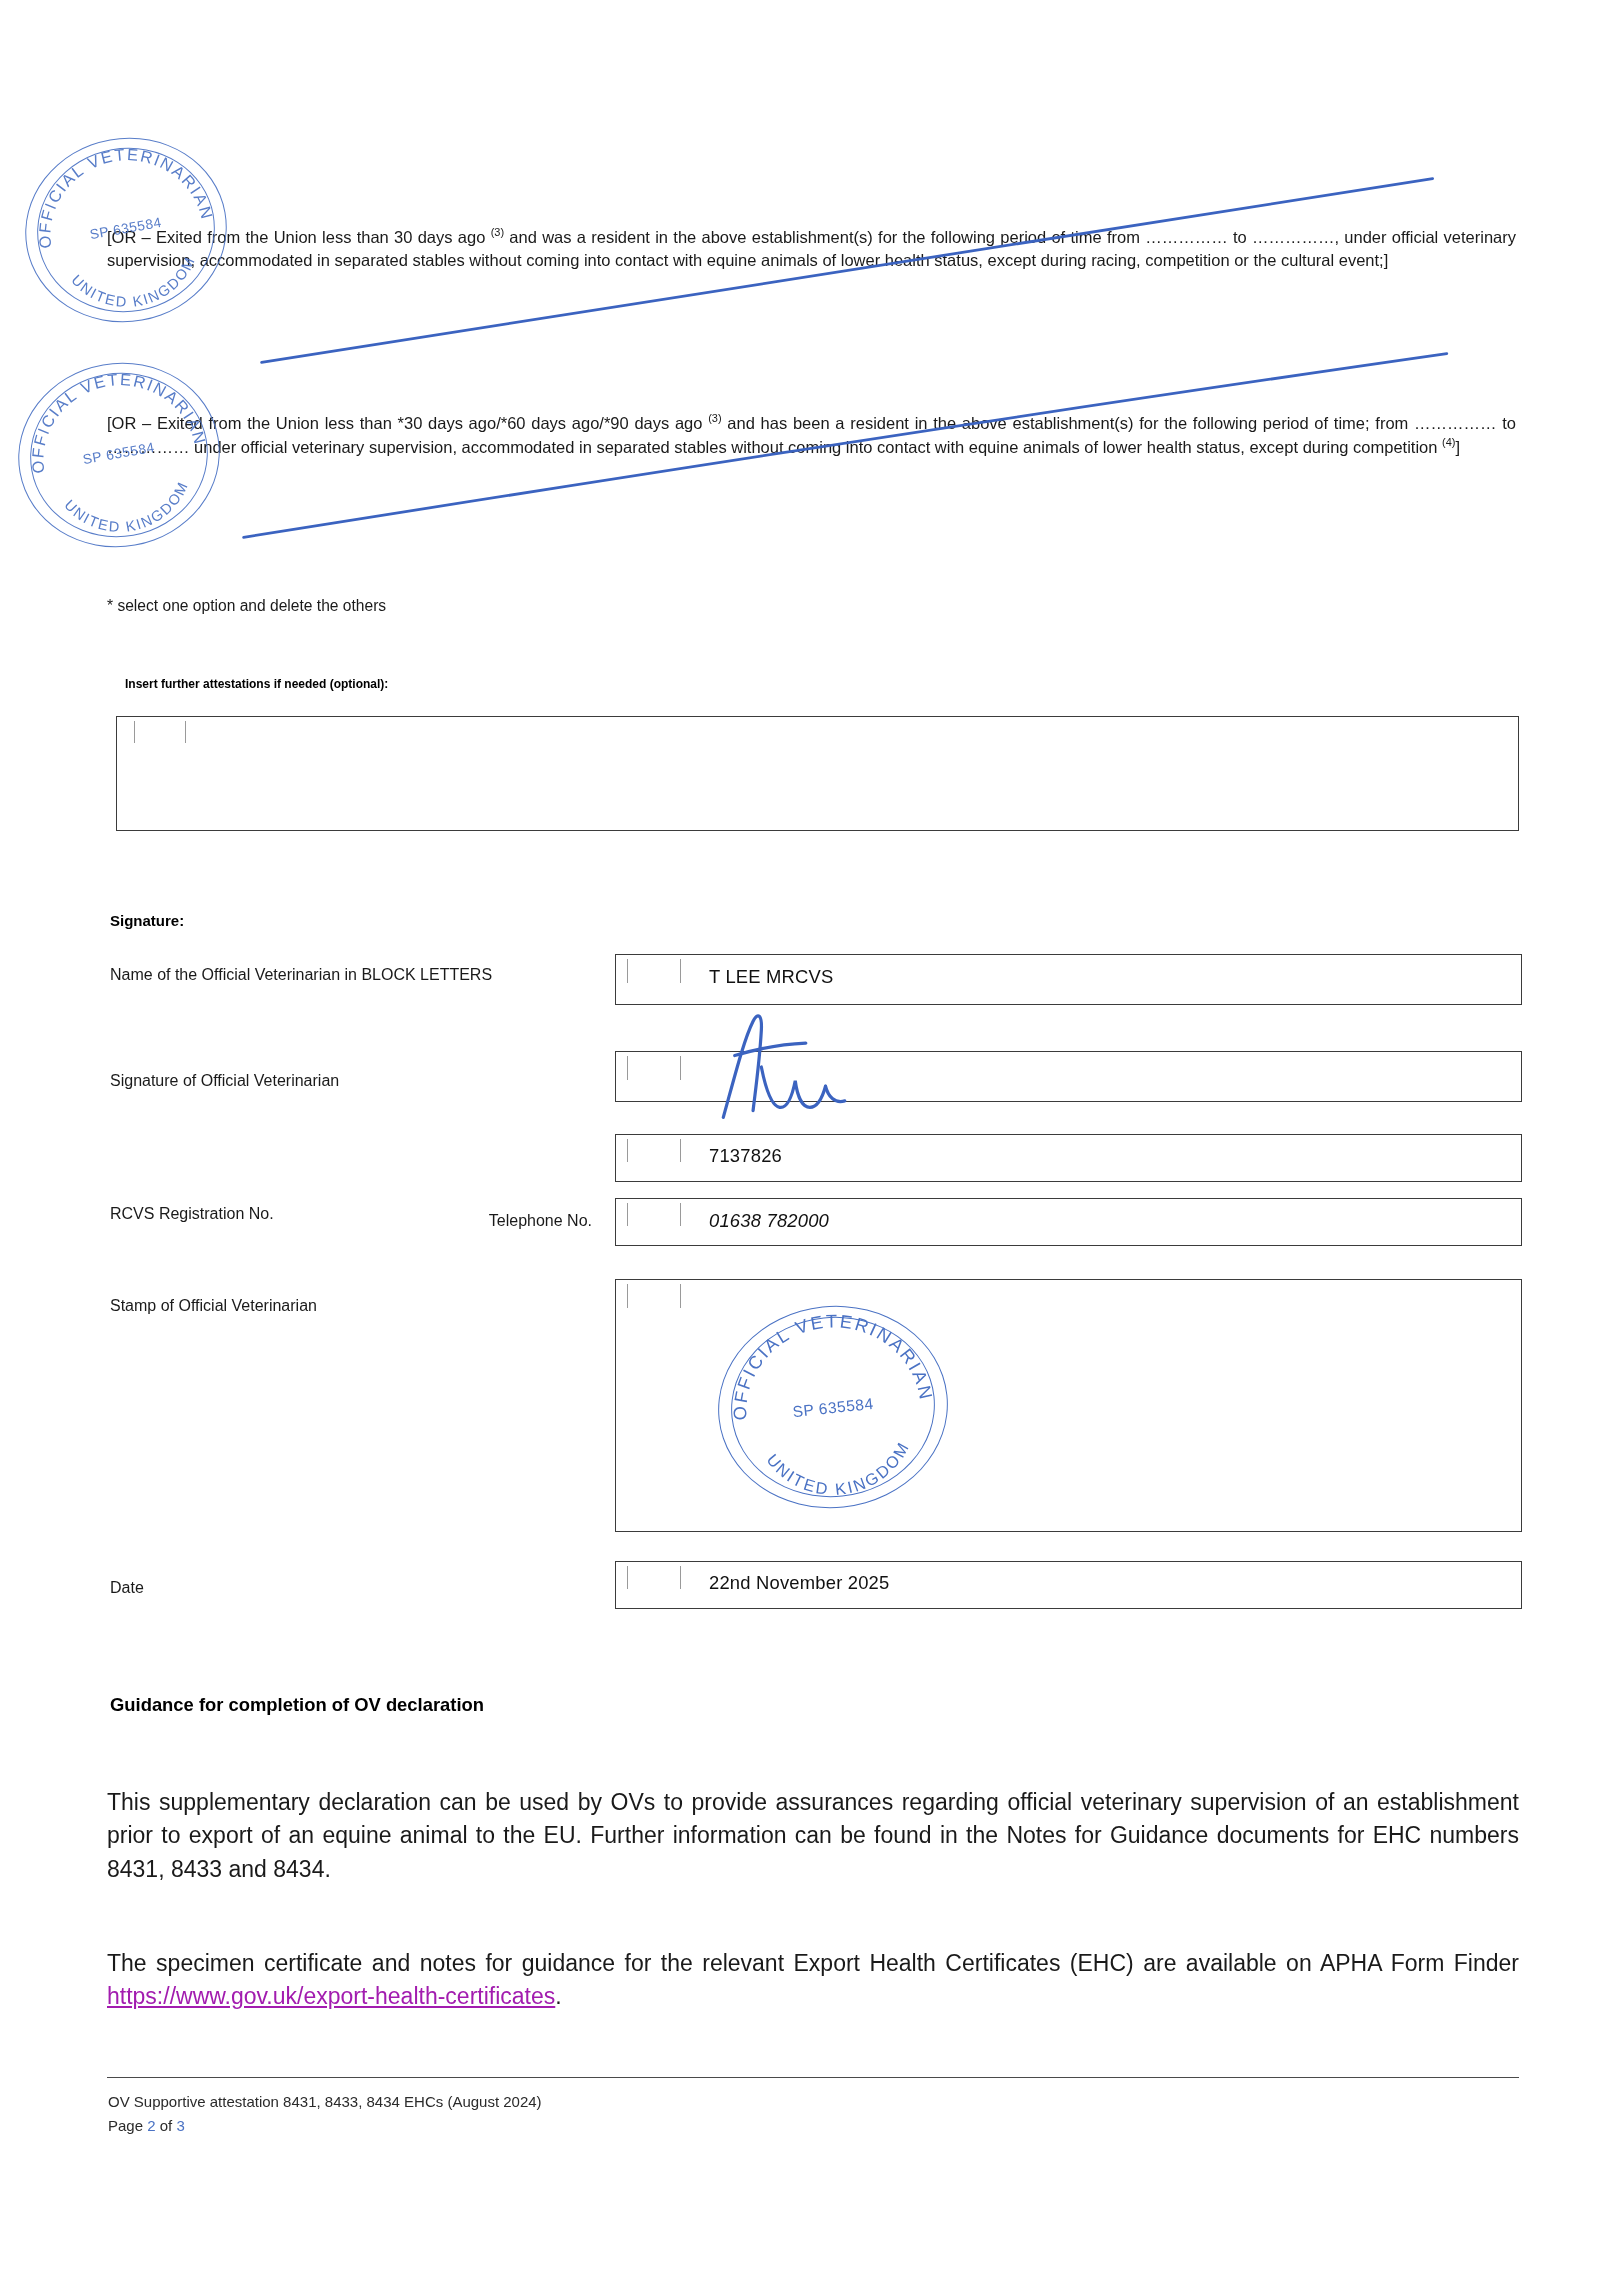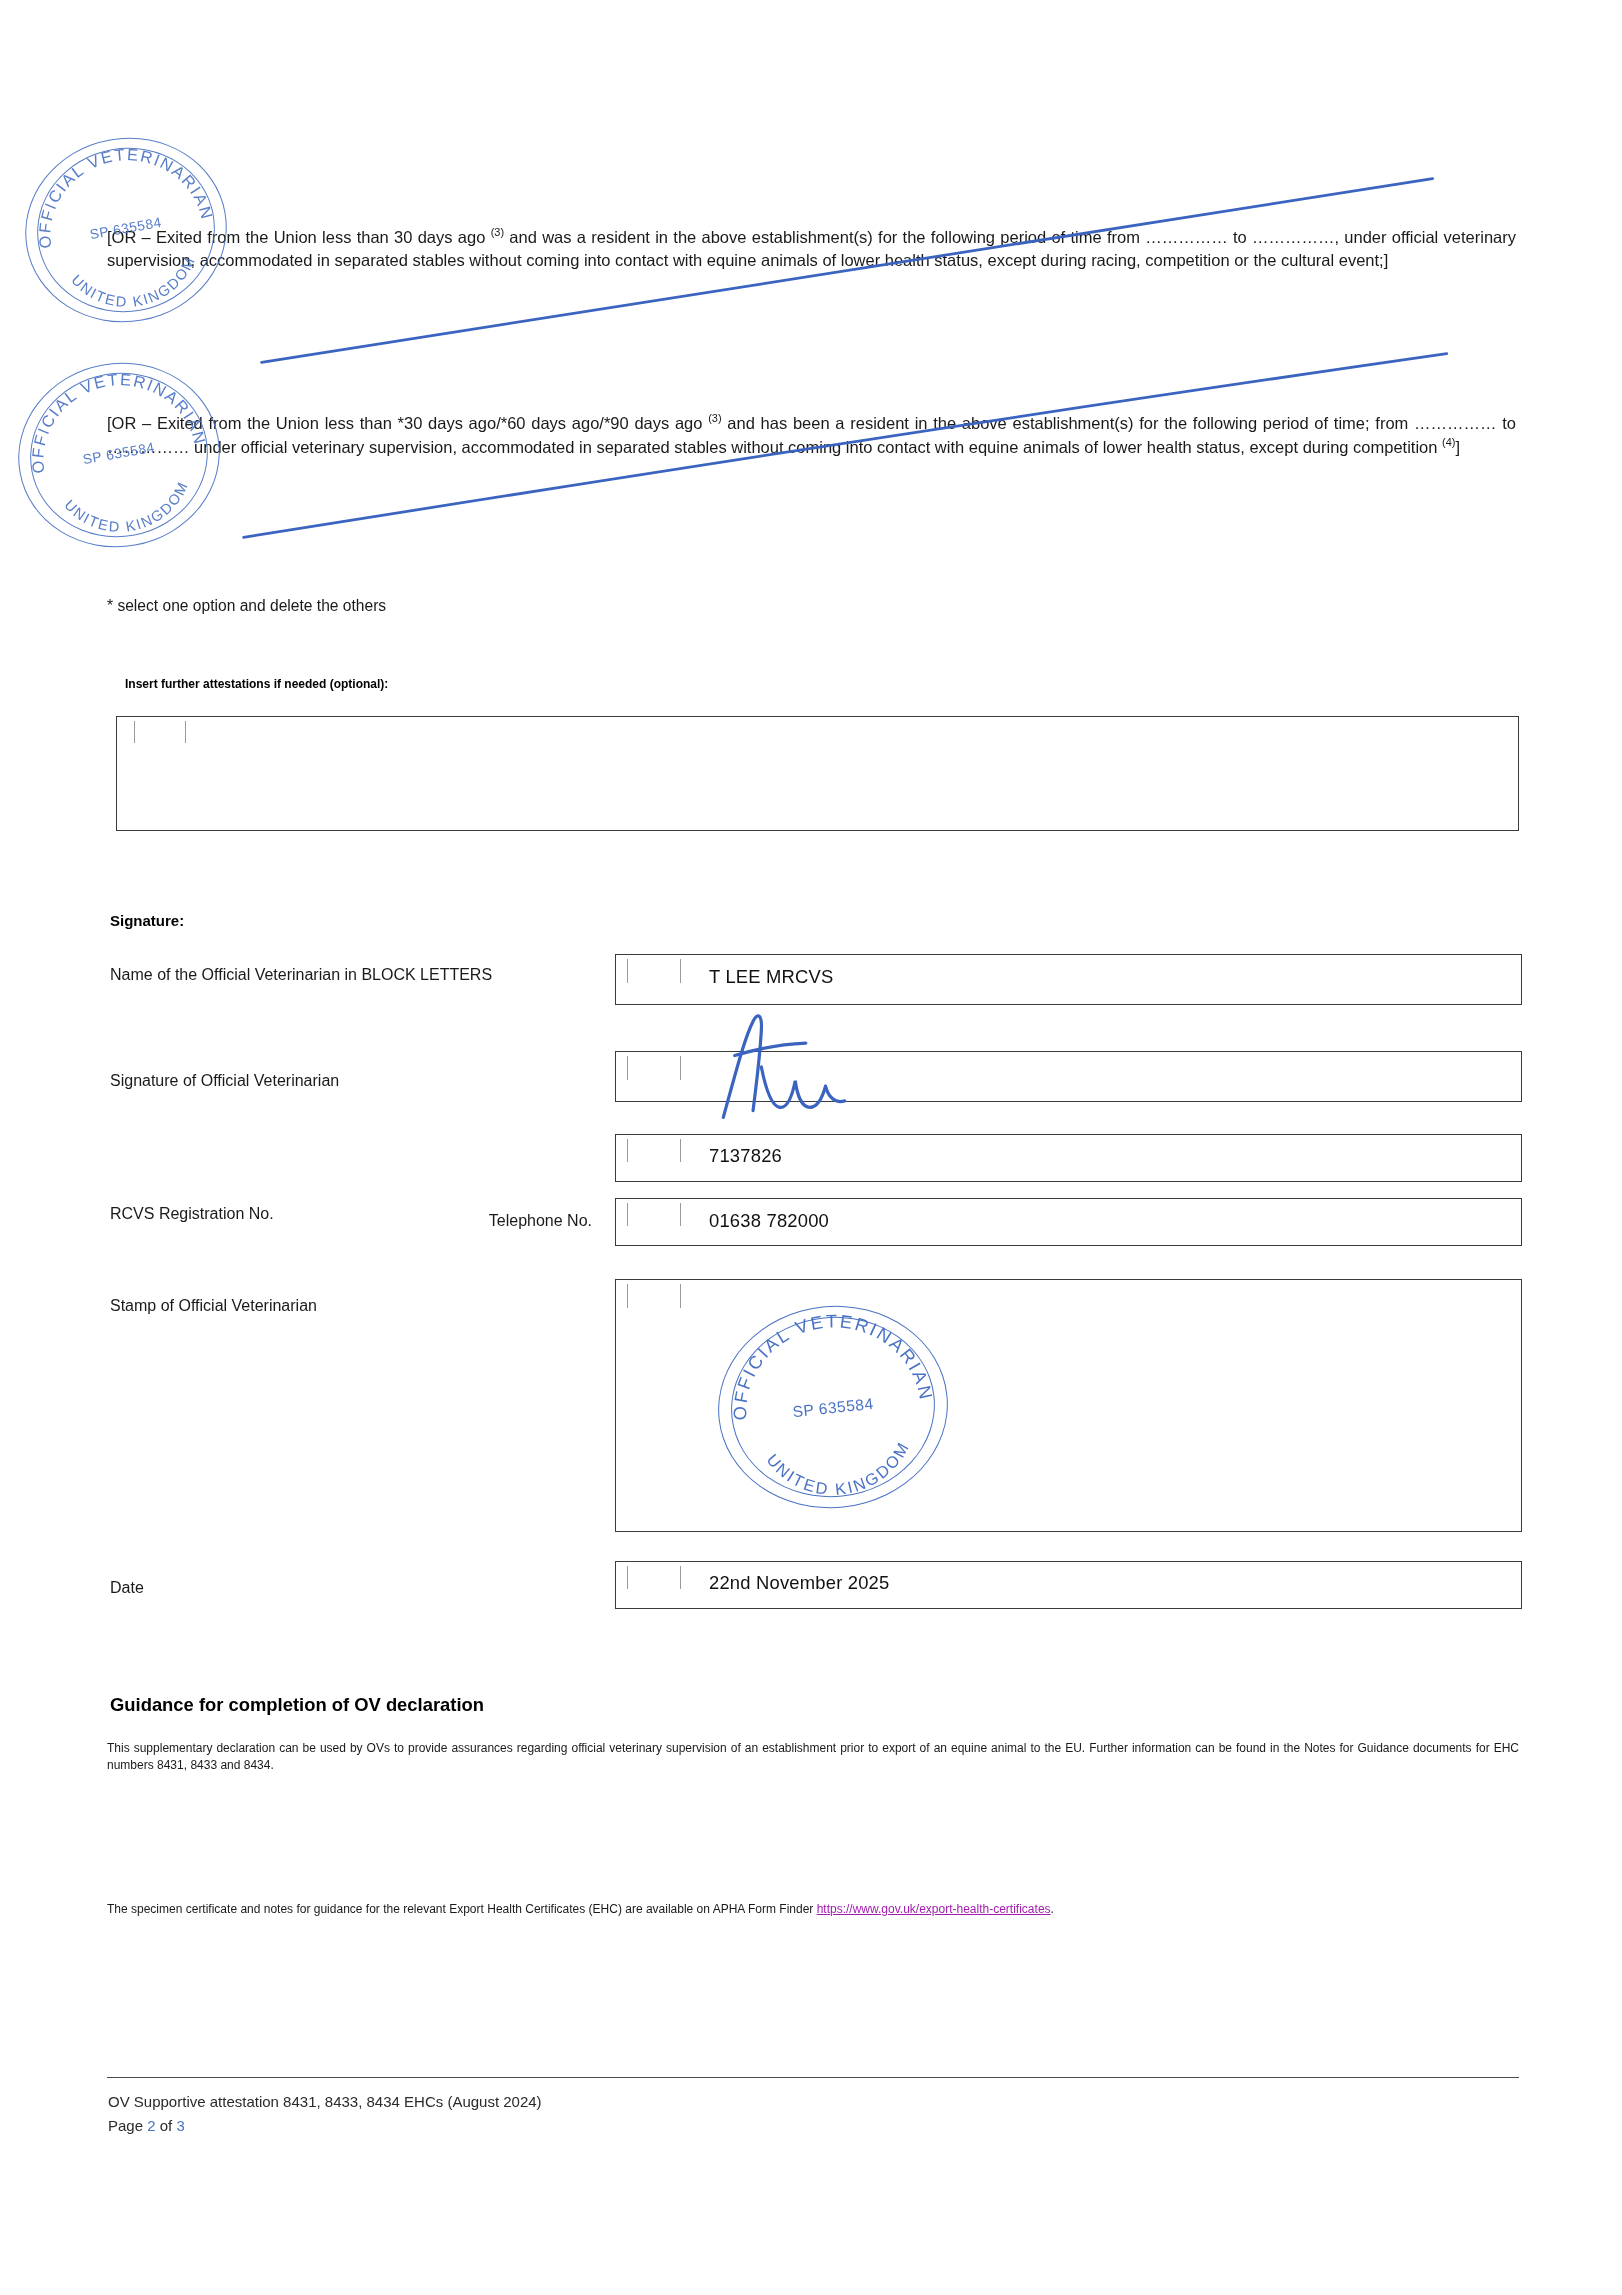--- a/index.html
+++ b/index.html
@@ -117,24 +117,25 @@
   .pen svg { overflow: visible; }
 
   
   .guidance-title {
     position: absolute;
     font-weight: bold;
     font-size: 18.4px;
   }
   .guidance-para {
     position: absolute;
-    font-size: 12px;
+    font-size: 23px;
     line-height: 1.45;
     text-align: justify;
     color: #1a1a1a;
+    margin-top: 46px;
   }
   .link {
     color: #a21caf;
     text-decoration: underline;
   }
 
   
   .footer-rule {
     position: absolute;
     height: 1.4px;
@@ -207,21 +208,21 @@
   </div>
   <div class="field-value" style="left:709px; top:1145px;">7137826</div>
 
   <div class="field-label" style="left:110px; top:1210px; width:482px;text-align:right;">
     <span>Telephone No.</span>
   </div>
   <div class="box" style="left:615px; top:1198px; width:907px; height:48px;">
     <div class="box-inner-mark" style="left:11px; height:23px;"></div>
     <div class="box-inner-mark" style="left:64px; height:23px;"></div>
   </div>
-  <div class="field-value" style="left:709px; top:1210px;">01638 782000</div>
+  <div class="field-value" style="left:709px; top:1210px;font-style:italic;">01638 782000</div>
 
   <div class="field-label" style="left:110px; top:1295px; width:482px;">
     <span>Stamp of Official Veterinarian</span>
   </div>
   <div class="box" style="left:615px; top:1279px; width:907px; height:253px;">
     <div class="box-inner-mark" style="left:11px; height:24px;"></div>
     <div class="box-inner-mark" style="left:64px; height:24px;"></div>
   </div>
 
   <div class="stamp" style="left:718px; top:1306px; width:230px; height:202px; transform:rotate(-6deg);">

